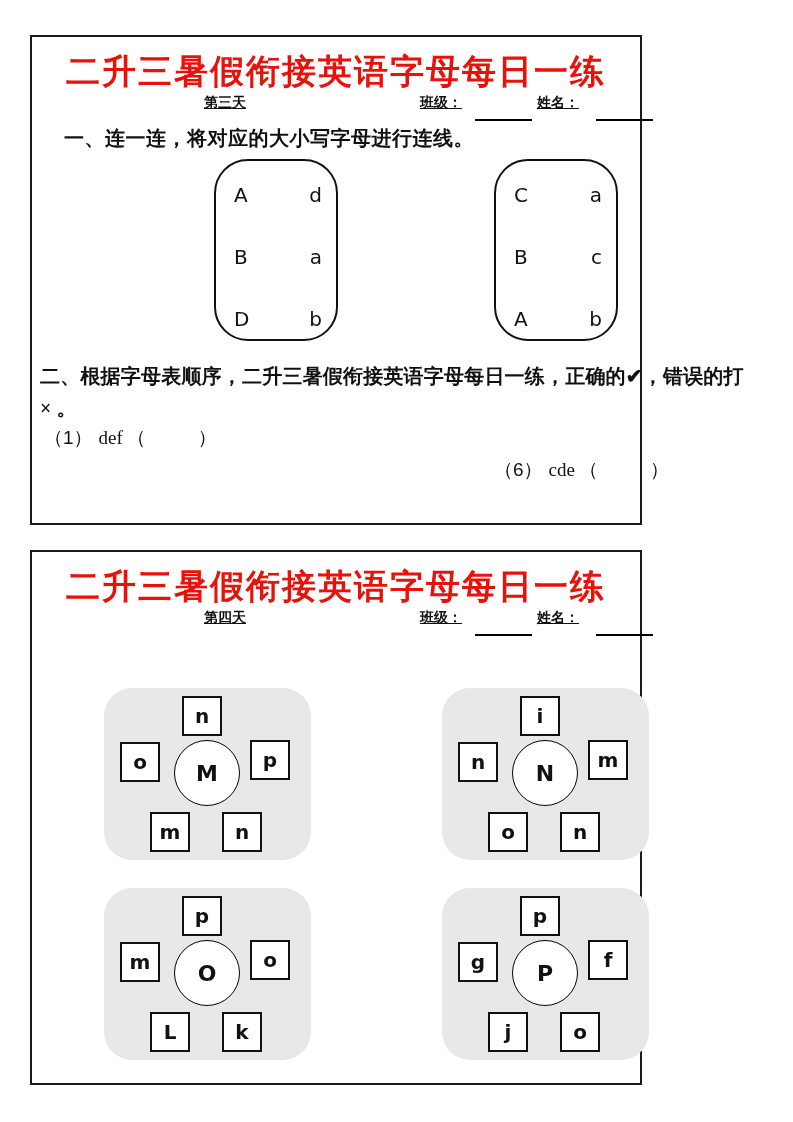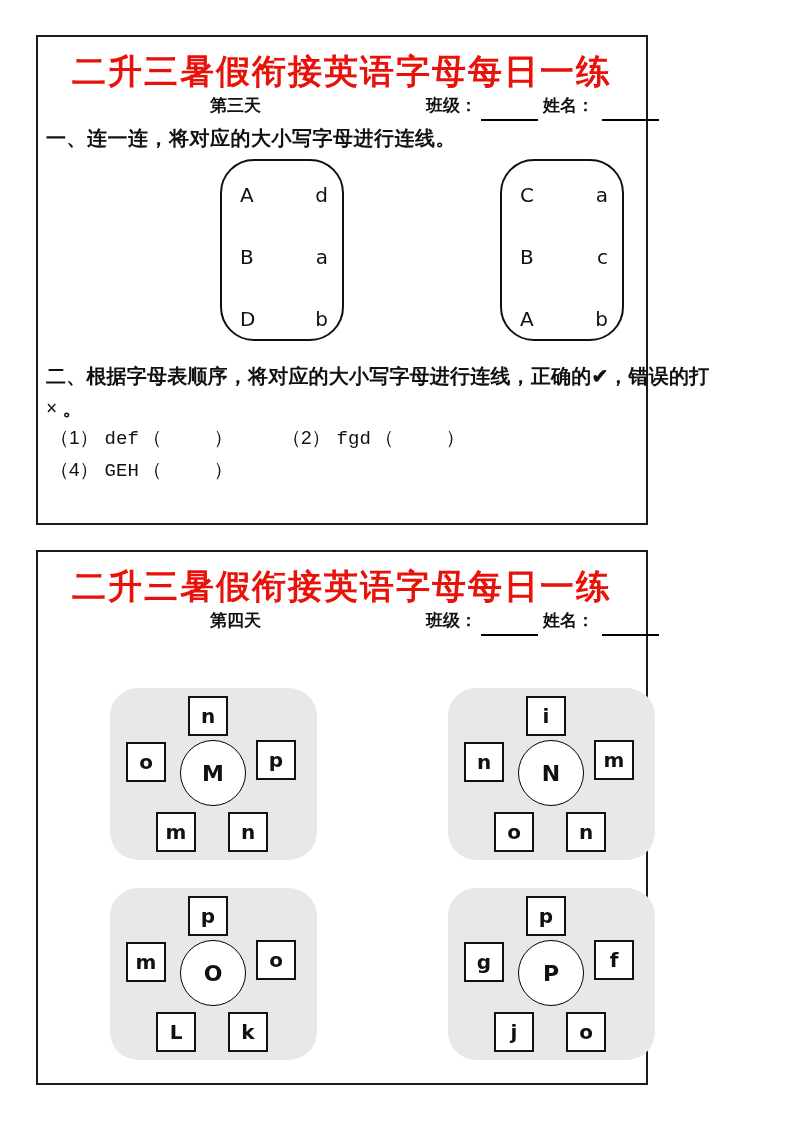--- a/index.html
+++ b/index.html
@@ -1,44 +1,44 @@
 <!DOCTYPE html>
 <html><head>
 <meta charset="utf-8">
 <style>
   * { margin:0; padding:0; box-sizing:border-box; }
   html,body { width:793px; height:1122px; background:#ffffff; }
   body { position:relative; font-family:"Liberation Serif","DejaVu Serif",serif; color:#111; }
 
   .page {
-    position:absolute; left:36px; width:612px;
+    position:absolute; left:30px; width:612px;
     border:2px solid #1a1a1a; background:#fff;
   }
   #page1 { top:35px;  height:490px; }
   #page2 { top:550px; height:535px; }
 
   .ws-title {
     position:absolute; top:12px; left:0; width:100%;
     text-align:center; font-size:34px; font-weight:bold;
     letter-spacing:2px; color:#e8120a;
   }
 
-  .hdr { position:absolute; font-size:17px; font-weight:bold; white-space:nowrap; }
+  .hdr { position:absolute; font-size:14px; font-weight:bold; white-space:nowrap;text-decoration:underline; }
   .day    { left:172px; top:57px; }
   .classl { left:388px; top:57px; }
   .namel  { left:505px; top:57px; }
   .blank-line { position:absolute; top:82px; height:1px; width:57px; border-bottom:2px solid #000; }
   .class-line { left:443px; }
   .name-line  { left:564px; }
 
   .sec-heading {
     position:absolute; left:8px; font-size:20px; font-weight:bold;
     white-space:nowrap; letter-spacing:0.5px;
   }
-  .sec1-h { top:88px; }
+  .sec1-h { top:88px;margin-left:24px; }
 
   
   .match-box {
     position:absolute; top:122px; width:124px; height:182px;
     border:2px solid #111; border-radius:34px; background:#fff;
   }
   .match-box.left  { left:182px; }
   .match-box.right { left:462px; }
   .mrow { position:absolute; left:0; width:100%; height:24px; }
   .mrow.r0 { top:22px; } .mrow.r1 { top:84px; } .mrow.r2 { top:146px; }
@@ -47,21 +47,21 @@
     font-size:20px; line-height:24px; color:#111;
   }
   .mletter.up { left:18px; }
   .mletter.lo { right:14px; }
 
   
   .sec2-l1 { position:absolute; left:8px; top:326px; font-size:20px; font-weight:bold; white-space:nowrap; letter-spacing:0.2px; }
   .sec2-l2 { position:absolute; left:8px; top:358px; font-size:20px; font-weight:bold; }
   .judge-item { position:absolute; font-size:19px; white-space:nowrap; }
   .judge-item .num { font-family:"Liberation Sans","DejaVu Sans",sans-serif; }
-  .judge-item .lt  { font-family:Liberation Mono, monospace; margin:12px 4px 0 6px; }
+  .judge-item .lt  { font-family:Liberation Serif, serif; margin:12px 4px 0 6px; }
   .judge-item .gap { display:inline-block; width:52px; }
   .jr0 { top:388px; } .jr1 { top:420px; }
   .jc0 { left:12px; } .jc1 { left:244px; } .jc2 { left:462px; }
 
   
   .panel {
     position:absolute; width:207px; height:172px;
     background:#e8e8e8; border-radius:28px;
   }
   .panel.p0 { left:72px;  top:136px; }
@@ -123,32 +123,29 @@
     <div class="mrow r1">
       <span class="mletter up">B</span>
       <span class="mletter lo">c</span>
     </div>
     <div class="mrow r2">
       <span class="mletter up">A</span>
       <span class="mletter lo">b</span>
     </div>
   </div>
 
-  <div class="sec2-l1">二、根据字母表顺序，将对应的大小写字母进行连线，正确的✔，错误的打</div>
+  <div class="sec2-l1">二、根据字母表顺序，二升三暑假衔接英语字母每日一练，正确的✔，错误的打</div>
   <div class="sec2-l2">× 。</div>
 
   <div class="judge-item jr0 jc0">
     <span class="num">（1）</span><span class="lt">def</span><span class="num"><span>（</span><span class="gap"></span><span>）</span></span>
   </div>
-  <div class="judge-item jr0 jc1">
-    <span class="num">（2）</span><span class="lt">fgd</span><span class="num"><span>（</span><span class="gap"></span><span>）</span></span>
-  </div>
-
-  <div class="judge-item jr1 jc0">
-    <span class="num">（4）</span><span class="lt">GEH</span><span class="num"><span>（</span><span class="gap"></span><span>）</span></span>
+
+  <div class="judge-item jr1 jc2">
+    <span class="num">（6）</span><span class="lt">cde</span><span class="num"><span>（</span><span class="gap"></span><span>）</span></span>
   </div>
 </div>
 
 <div class="page" id="page2">
   <div class="ws-title">二升三暑假衔接英语字母每日一练</div>
 
   <span class="hdr day">第四天</span>
   <span class="hdr classl">班级：</span>
   <span class="blank-line class-line"></span>
   <span class="hdr namel">姓名：</span>

